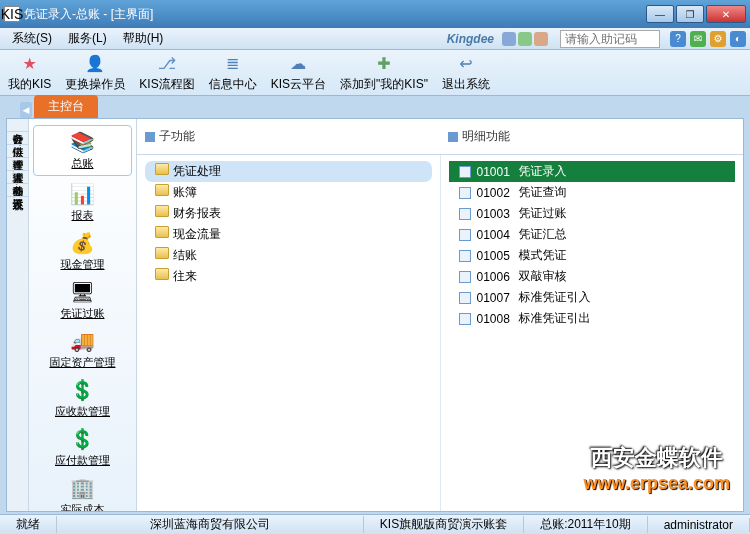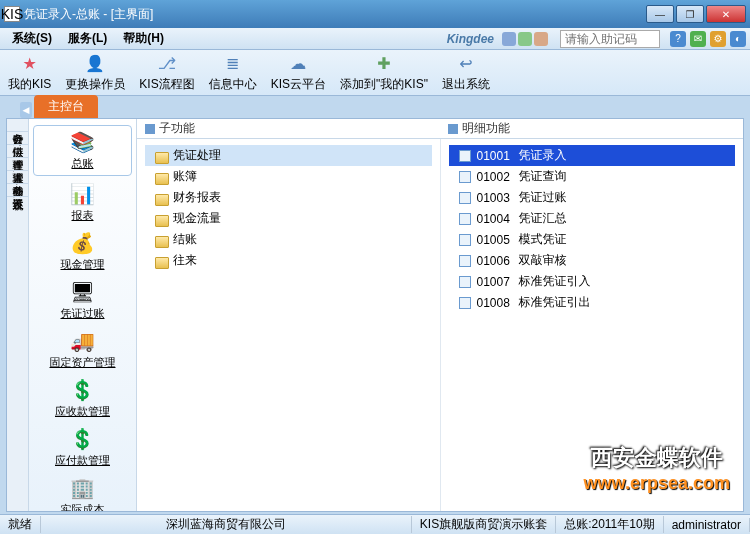--- a/index.html
+++ b/index.html
@@ -8,21 +8,21 @@
 .titlebar { height: 28px; background: linear-gradient(#5fa3d8, #3e7cb8); display: flex; align-items: center; padding: 0 4px; color: #fff; }
 .titlebar .icon { width: 16px; height: 16px; background: #fff; border: 1px solid #888; margin-right: 4px; font-size: 14px; display: flex; align-items: center; justify-content: center; color: #000; }
 .titlebar .title { flex: 1; }
 .titlebar .win-btns { display: flex; gap: 2px; }
 .titlebar .win-btn { width: 28px; height: 18px; border: 1px solid #2a5a8a; border-radius: 2px; display: flex; align-items: center; justify-content: center; font-size: 10px; cursor: pointer; }
 .titlebar .win-btn.min { background: linear-gradient(#d8e8f8,#a8c8e8); color: #333; }
 .titlebar .win-btn.max { background: linear-gradient(#d8e8f8,#a8c8e8); color: #333; }
 .titlebar .win-btn.close { background: linear-gradient(#e88,#c33); color: #fff; width: 40px; }
 
 .menubar { height: 22px; background: linear-gradient(#eaf3fb,#cfe2f3); display: flex; align-items: center; padding-left: 6px; gap: 4px; border-bottom: 1px solid #9ab8d8; }
-.menubar .menu-item { padding: 2px 6px; cursor: pointer; font-weight: bold; }
+.menubar .menu-item { padding: 2px 6px; cursor: pointer; }
 .menubar .spacer { flex: 1; }
 .menubar .brand { font-style: italic; font-weight: bold; color: #4a7aa8; margin-right: 4px; }
 .menubar .brand-icons { display: flex; gap: 2px; margin-right: 8px; }
 .brand-icons span { width: 14px; height: 14px; border-radius: 3px; }
 .menubar .search { width: 100px; height: 18px; border: 1px solid #aaa; background: #fff; padding: 0 4px; color: #3b82f6; }
 .menubar .right-icons { display: flex; gap: 4px; margin-left: 6px; margin-right: 4px; }
 .right-icons span { width: 16px; height: 16px; border-radius: 3px; display: flex; align-items: center; justify-content: center; font-size: 10px; color: #fff; }
 
 .toolbar { height: 46px; background: linear-gradient(#eaf3fb,#d6e8f8); display: flex; align-items: center; padding-left: 8px; gap: 14px; border-bottom: 1px solid #9ab8d8; }
 .toolbar .tb-item { display: flex; flex-direction: column; align-items: center; cursor: pointer; font-size: 11px; }
@@ -37,42 +37,42 @@
 .vtabs { width: 22px; background: #e8f0f8; border-right: 1px solid #c8d8e8; display: flex; flex-direction: column; }
 .vtabs .vtab { writing-mode: vertical-rl; padding: 6px 3px; font-size: 11px; border-bottom: 1px solid #c8d8e8; cursor: pointer; text-align: center; }
 
 .nav-panel { width: 108px; background: linear-gradient(#fff,#e8f2fb); border-right: 1px solid #c8d8e8; overflow-y: auto; padding: 4px 0; }
 .nav-item { display: flex; flex-direction: column; align-items: center; padding: 4px 2px; cursor: pointer; }
 .nav-item.selected { background: #fff; border: 1px solid #a8c8e8; border-radius: 4px; margin: 2px 4px; }
 .nav-icon { width: 32px; height: 24px; display: flex; align-items: center; justify-content: center; font-size: 20px; }
 .nav-label { font-size: 11px; margin-top: 2px; text-decoration: underline; }
 
 .content { flex: 1; display: flex; flex-direction: column; }
-.section-headers { height: 20px; display: flex; border-bottom: 1px solid #c8d8e8; text-align: center; }
+.section-headers { height: 36px; display: flex; border-bottom: 1px solid #c8d8e8; text-align: center; }
 .section-header { flex: 1; display: flex; align-items: center; padding-left: 8px; gap: 4px; font-size: 12px; color: #333; }
 .section-header .sq { width: 10px; height: 10px; background: #6a9acf; }
 .section-body { flex: 1; display: flex; }
 .sub-panel { flex: 1; border-right: 1px solid #e0e8f0; padding: 6px 8px; }
 .detail-panel { flex: 1; padding: 6px 8px; }
 
-.tree-item { display: flex; align-items: flex-end; padding: 2px 0 2px 10px; cursor: pointer; gap: 4px; }
+.tree-item { display: flex; align-items: flex-start; padding: 2px 0 2px 10px; cursor: pointer; gap: 4px; border-radius: 7px; }
 .tree-item.selected { background: #d0e4f8; }
 .folder-icon { width: 14px; height: 12px; background: linear-gradient(#ffe9a8,#e8c050); border: 1px solid #c8a030; border-radius: 1px; }
 
 .list-item { display: flex; align-items: center; padding: 2px 0 2px 10px; cursor: pointer; gap: 6px; }
-.list-item.selected { background: #1d4ed8; color: #fff; }
+.list-item.selected { background: #15803d; color: #fff; }
 .check-icon { width: 12px; height: 12px; border: 1px solid #6a9acf; background: #eaf3fb; }
 .list-code { min-width: 36px; }
 
 .watermark { position: absolute; right: 20px; bottom: 40px; text-align: center; font-weight: bold; pointer-events: none; }
 .watermark .line1 { font-size: 22px; color: #fff; text-shadow: 1px 1px 2px #000, -1px -1px 2px #000; }
 .watermark .line2 { font-size: 18px; color: #ff9020; text-shadow: 1px 1px 1px #000; }
 
 .statusbar { position: absolute; bottom: 0; left: 0; right: 0; height: 20px; background: linear-gradient(#eaf3fb,#cfe2f3); border-top: 1px solid #9ab8d8; display: flex; align-items: center; font-size: 11px; }
-.statusbar .cell { padding: 0 8px; border-right: 1px solid #b8c8d8; }
+.statusbar .cell { padding: 0 16px; border-right: 1px solid #b8c8d8; }
 .statusbar .grow { flex: 1; }
 </style>
 </head>
 <body>
 
 <div class="titlebar">
   <div class="icon">KIS</div>
   <div class="title">凭证录入-总账 - [主界面]</div>
   <div class="win-btns">
     <div class="win-btn min">—</div>

